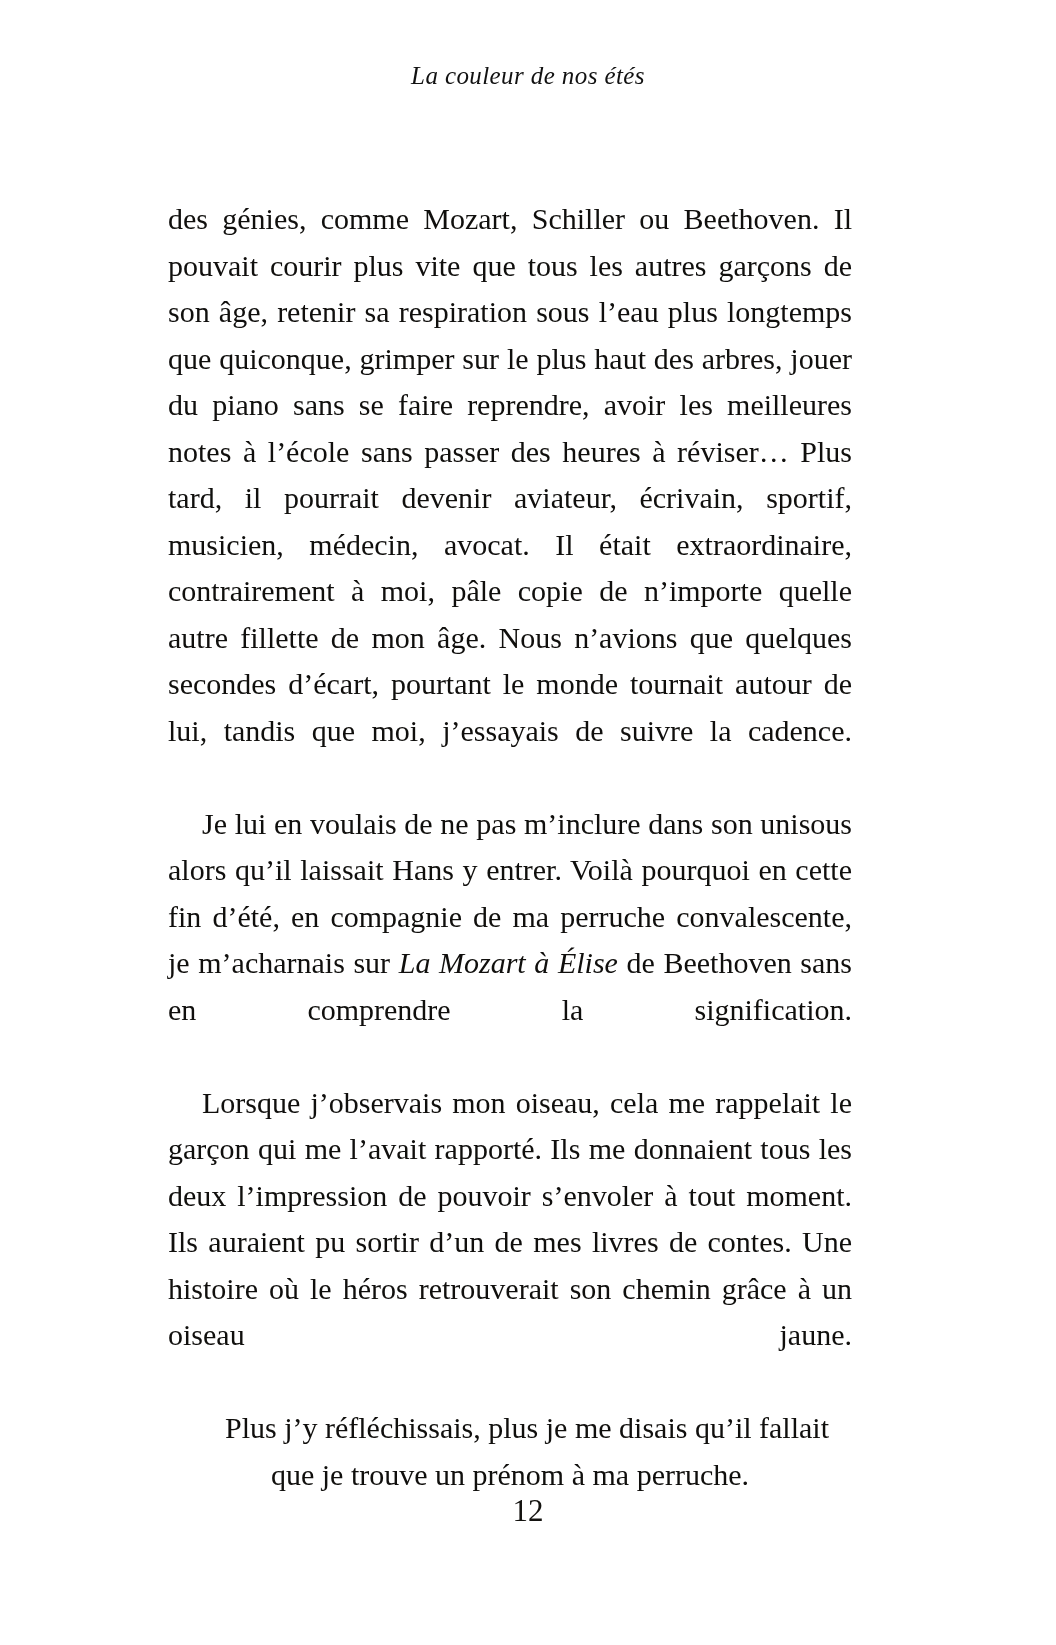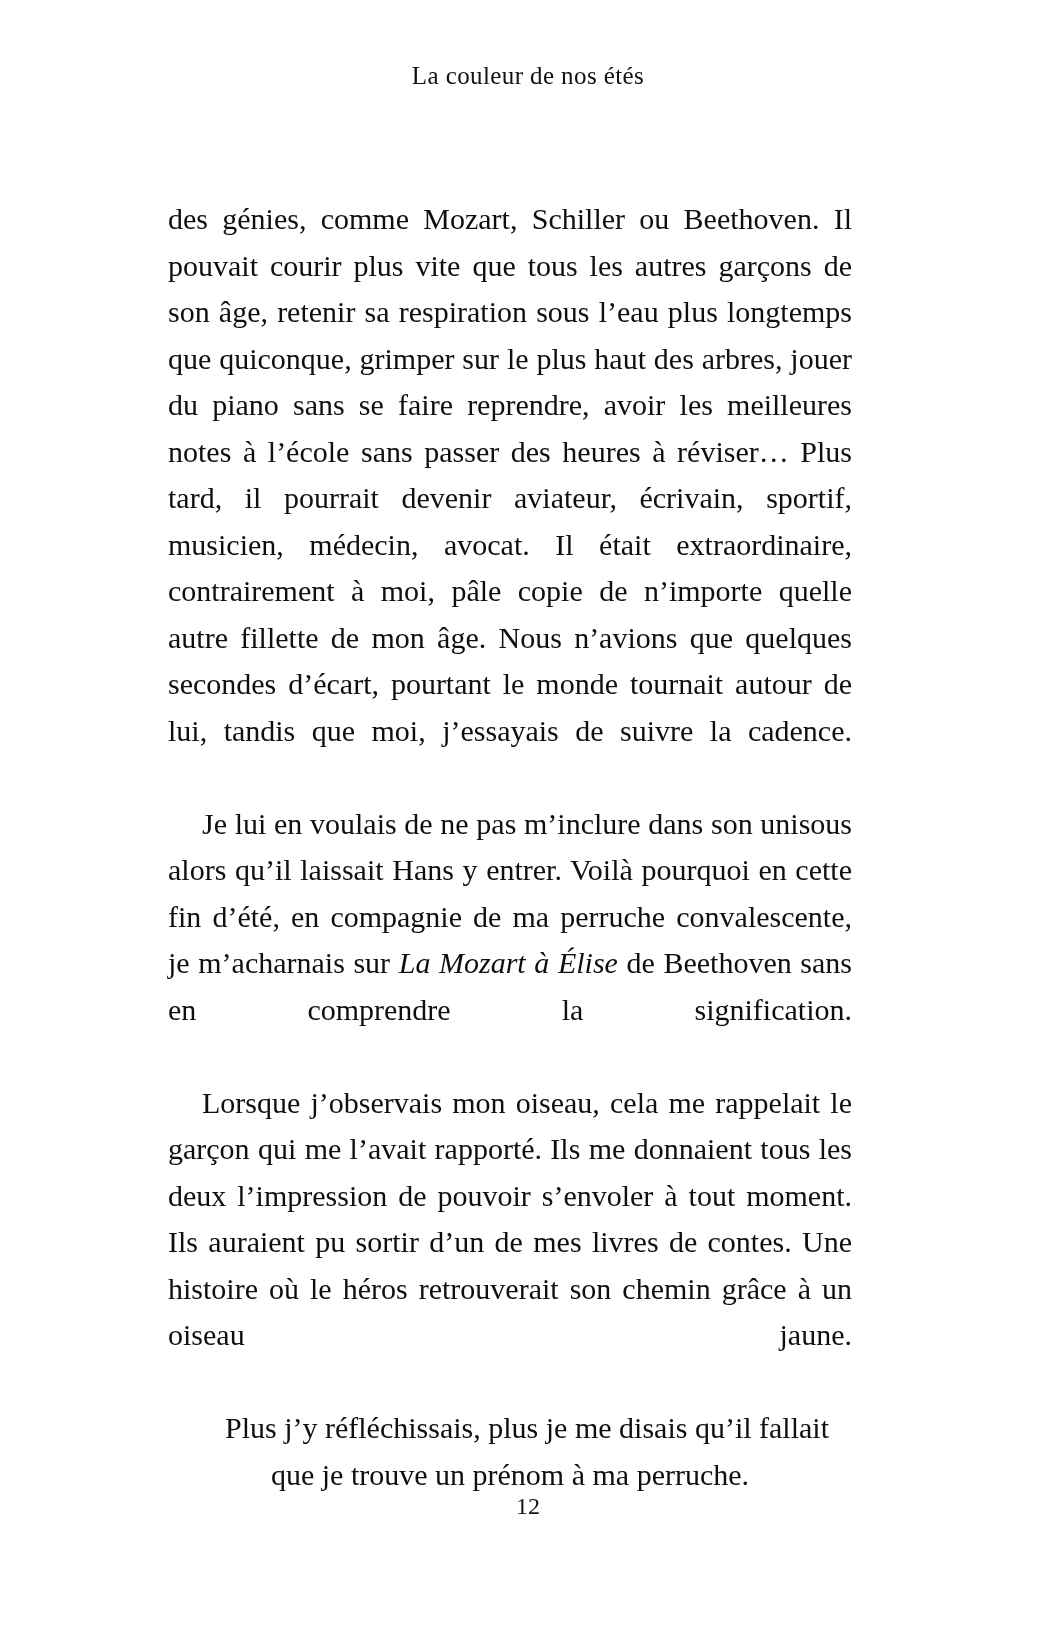--- a/index.html
+++ b/index.html
@@ -18,20 +18,21 @@
   }
 
   
   .running-head {
     position: absolute;
     top: 62px;
     left: 0;
     width: 1056px;
     text-align: center;
     font-family: "Liberation Serif", "DejaVu Serif", serif;
+    font-style: italic;
     font-size: 25px;
     color: #111111;
     letter-spacing: 0.4px;
   }
 
   
   .text-block {
     position: absolute;
     top: 172px;
     left: 168px;
@@ -69,21 +70,21 @@
   }
 
   
   .folio {
     position: absolute;
     top: 1493px;
     left: 0;
     width: 1056px;
     text-align: center;
     font-family: "Liberation Serif", "DejaVu Serif", serif;
-    font-size: 24px;
+    font-size: 31px;
     color: #13120f;
   }
 </style>
 </head>
 <body>
 
 <div class="page">
 
   <div class="running-head">La couleur de nos étés</div>
 

